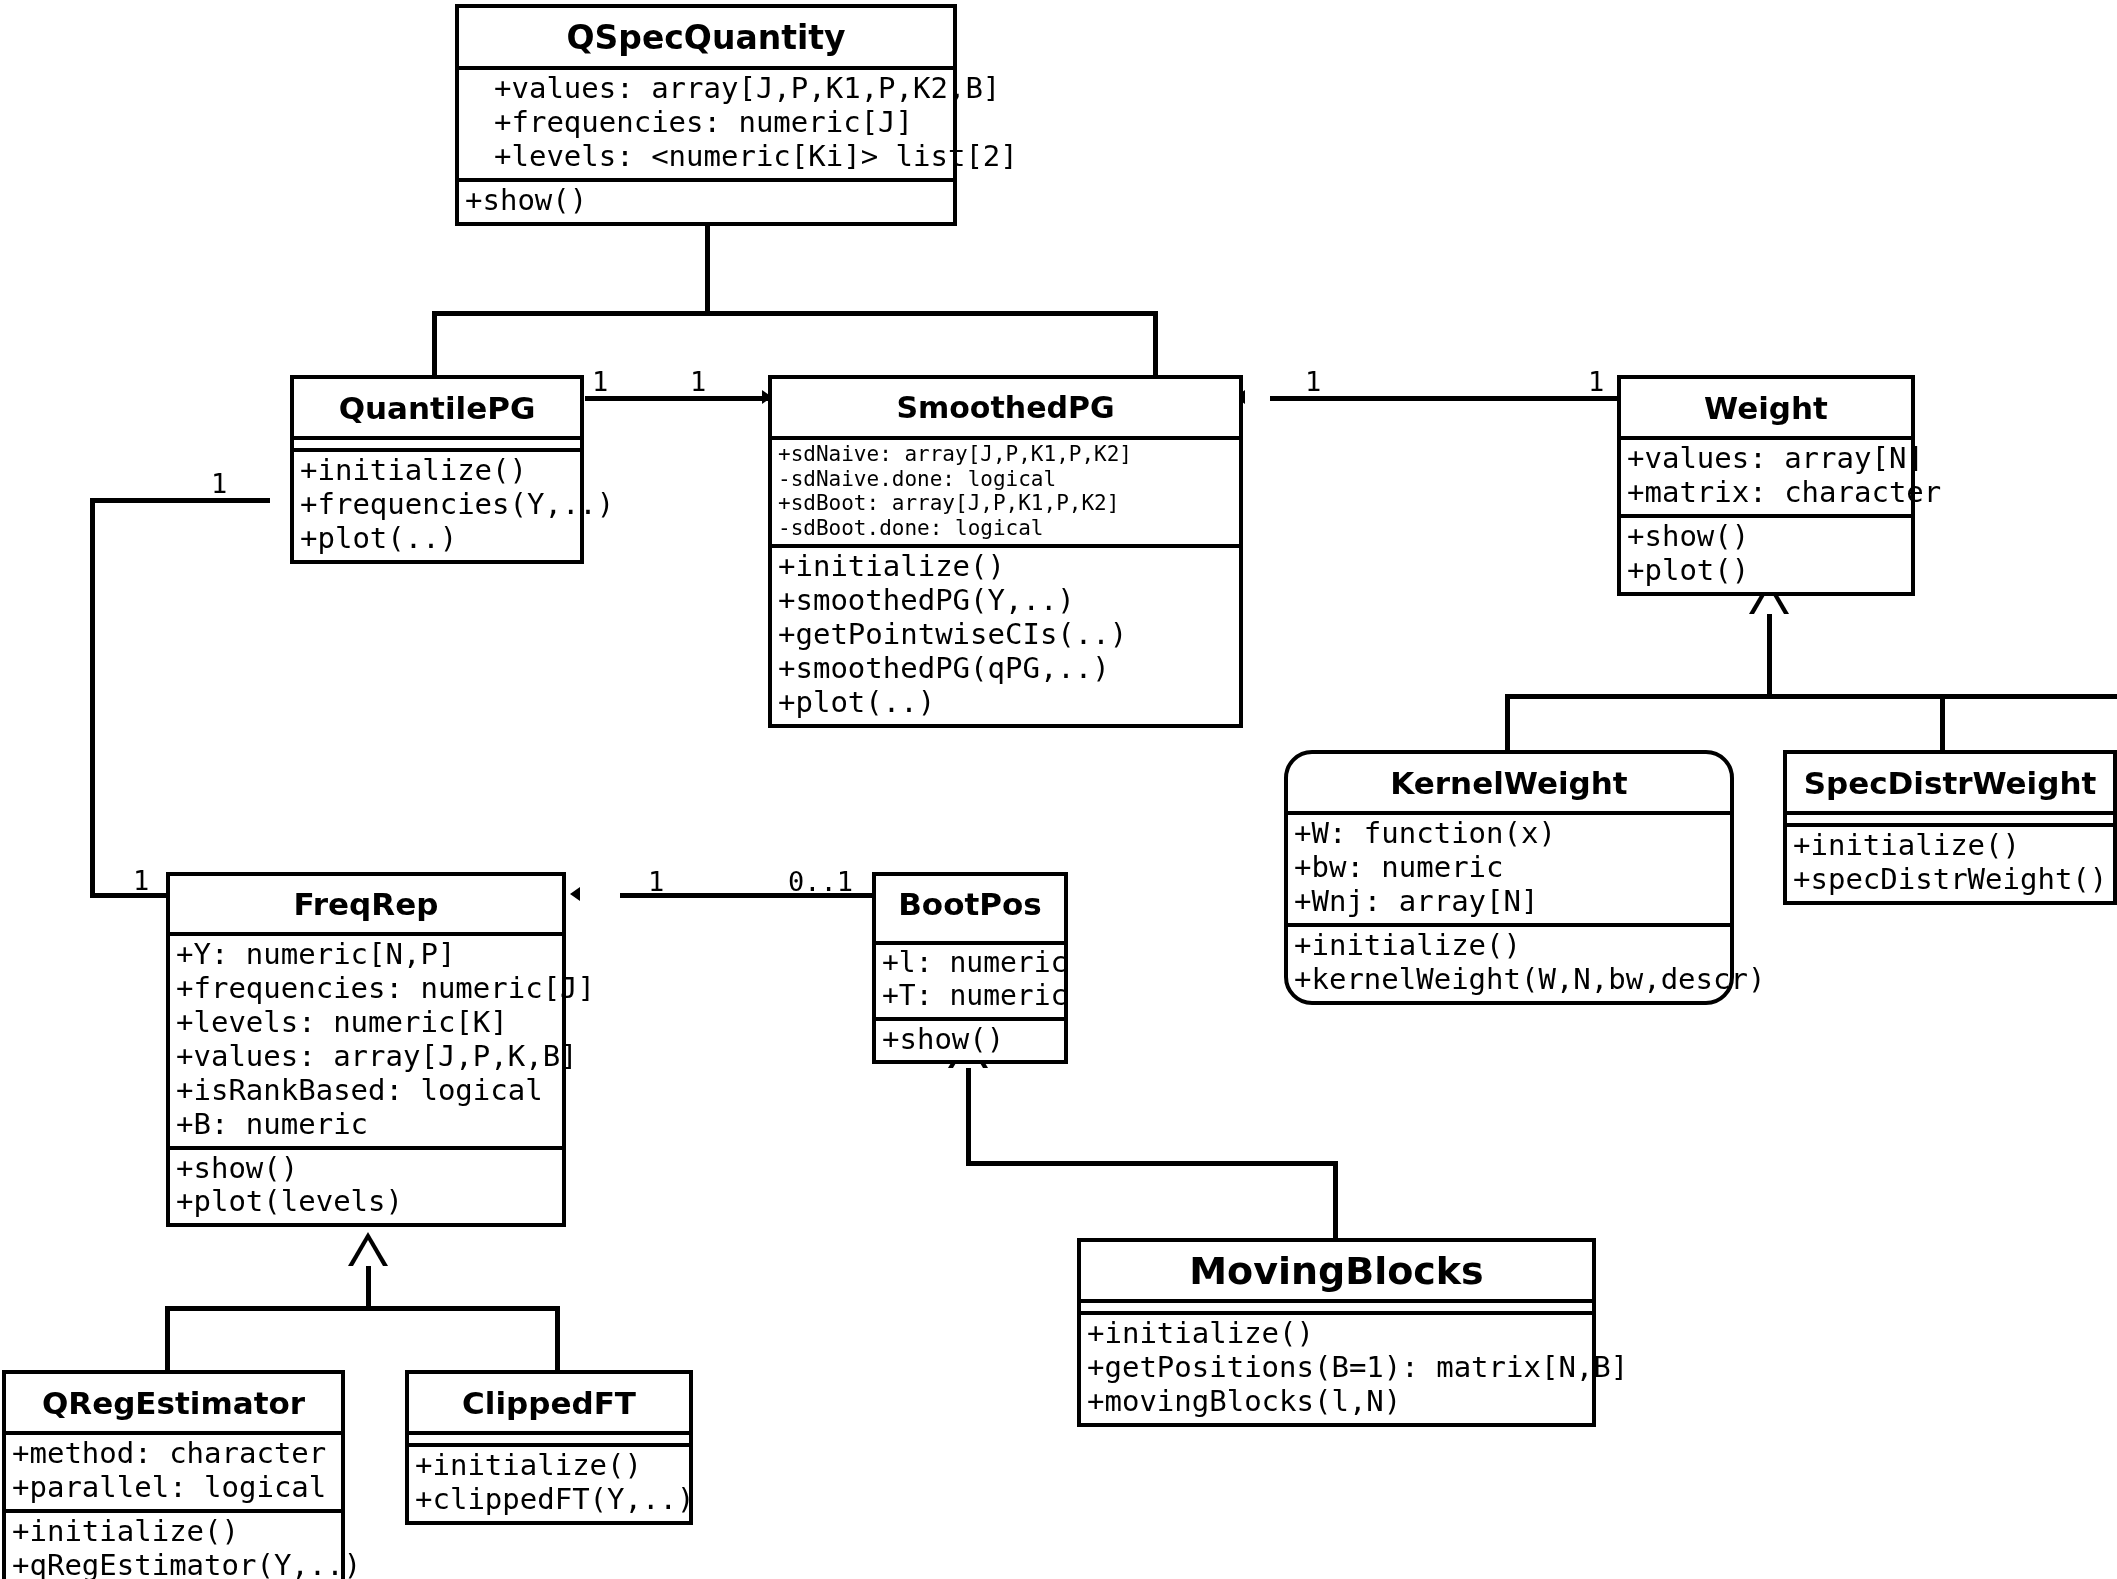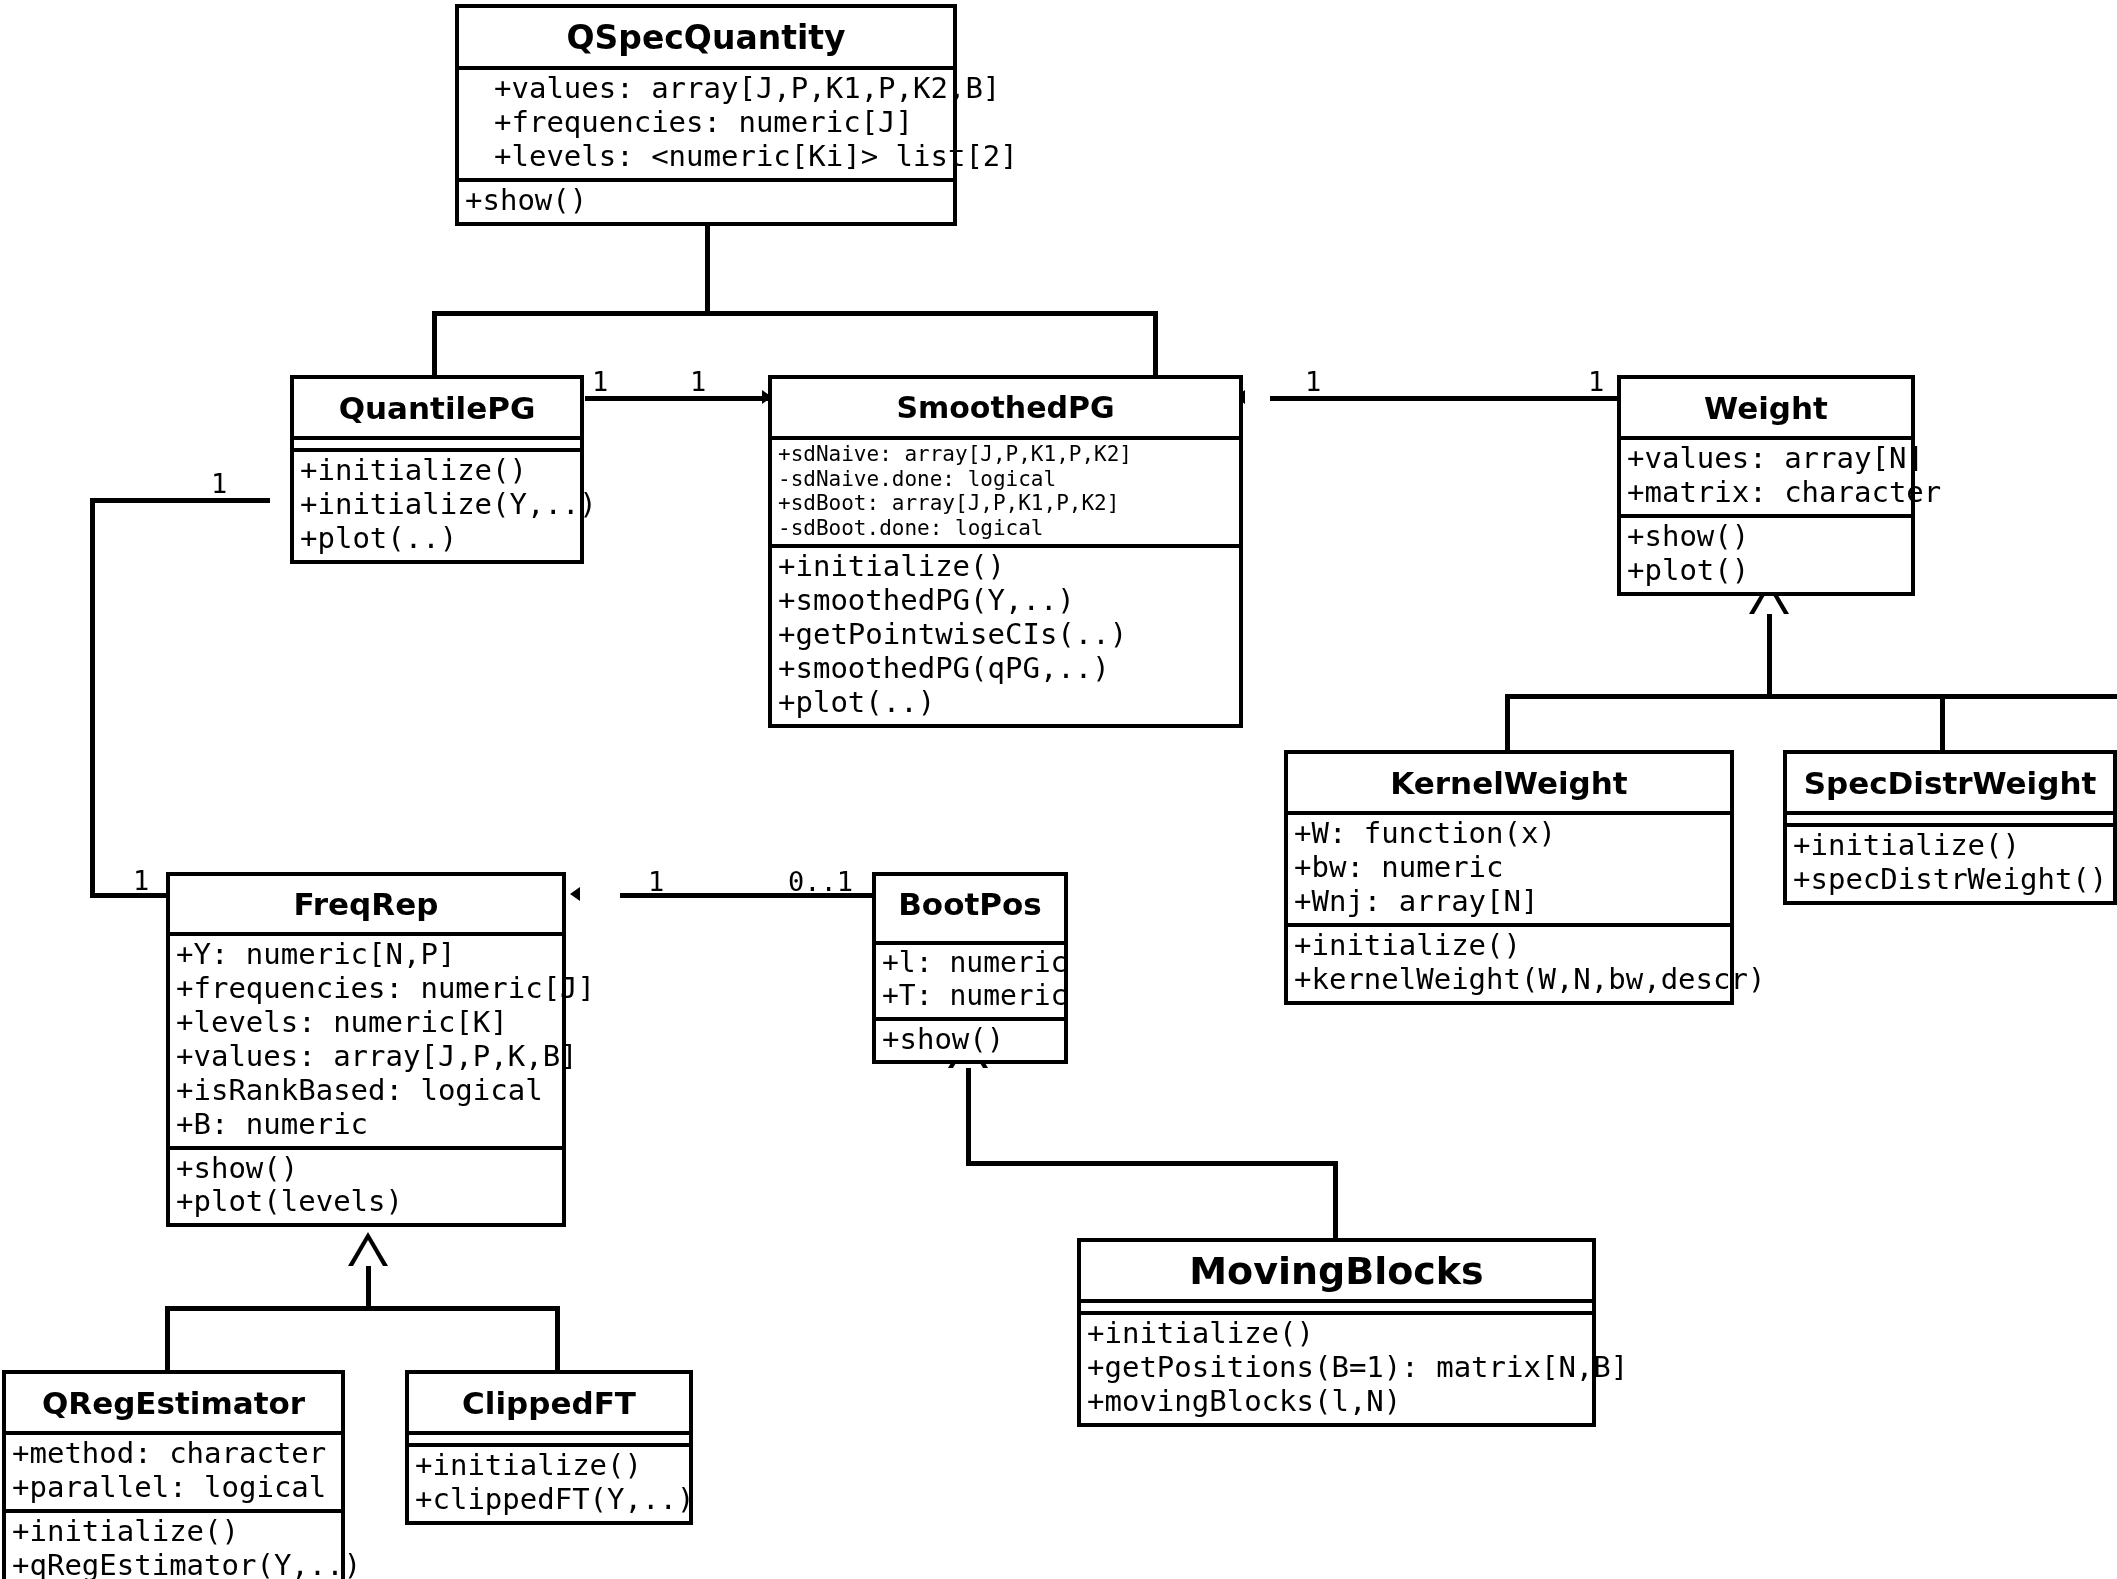--- a/index.html
+++ b/index.html
@@ -182,21 +182,21 @@
     <div class="uml-compartment" style="font-size:29px;">
       <div class="uml-line">+show()</div>
     </div>
   </div>
 
   <div class="uml-class" style="left:290px; top:375px; width:294px;">
     <div class="uml-title" style="height:57px; font-size:31px;">QuantilePG</div>
     <div class="uml-compartment empty"></div>
     <div class="uml-compartment" style="font-size:29px;">
       <div class="uml-line">+initialize()</div>
-      <div class="uml-line">+initialize(Y,..)</div>
+      <div class="uml-line">+frequencies(Y,..)</div>
       <div class="uml-line">+plot(..)</div>
     </div>
   </div>
 
   <div class="uml-class" style="left:768px; top:375px; width:475px;">
     <div class="uml-title" style="height:57px; font-size:30px;">SmoothedPG</div>
     <div class="uml-compartment" style="font-size:21px;">
       <div class="uml-line">+sdNaive: array[J,P,K1,P,K2]</div>
       <div class="uml-line">-sdNaive.done: logical</div>
       <div class="uml-line">+sdBoot: array[J,P,K1,P,K2]</div>
@@ -216,21 +216,21 @@
     <div class="uml-compartment" style="font-size:29px;">
       <div class="uml-line">+values: array[N]</div>
       <div class="uml-line">+matrix: character</div>
     </div>
     <div class="uml-compartment" style="font-size:29px;">
       <div class="uml-line">+show()</div>
       <div class="uml-line">+plot()</div>
     </div>
   </div>
 
-  <div class="uml-class" style="left:1284px; top:750px; width:450px;">
+  <div class="uml-class" style="left:1284px; top:750px; width:450px;border-radius:28px;">
     <div class="uml-title" style="height:57px; font-size:31px;">KernelWeight</div>
     <div class="uml-compartment" style="font-size:29px;">
       <div class="uml-line">+W: function(x)</div>
       <div class="uml-line">+bw: numeric</div>
       <div class="uml-line">+Wnj: array[N]</div>
     </div>
     <div class="uml-compartment" style="font-size:29px;">
       <div class="uml-line">+initialize()</div>
       <div class="uml-line">+kernelWeight(W,N,bw,descr)</div>
     </div>

